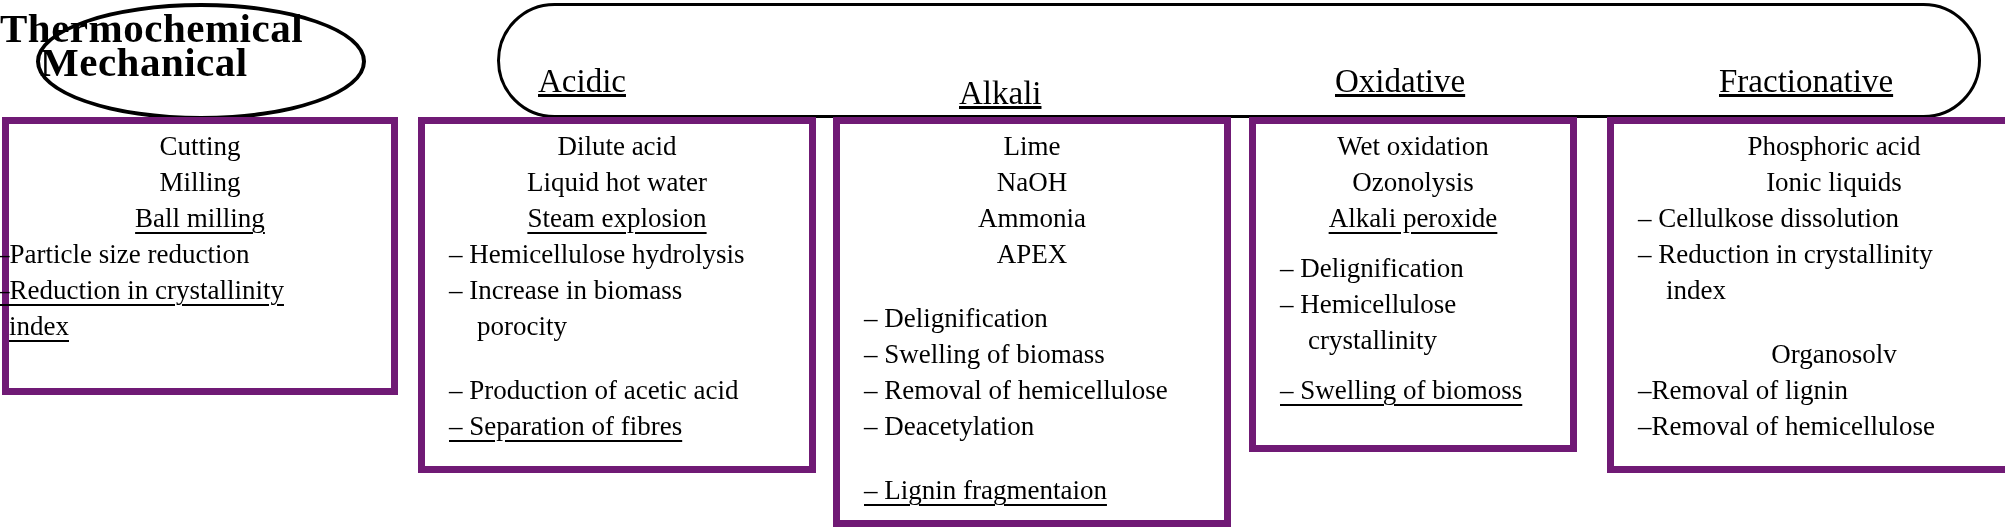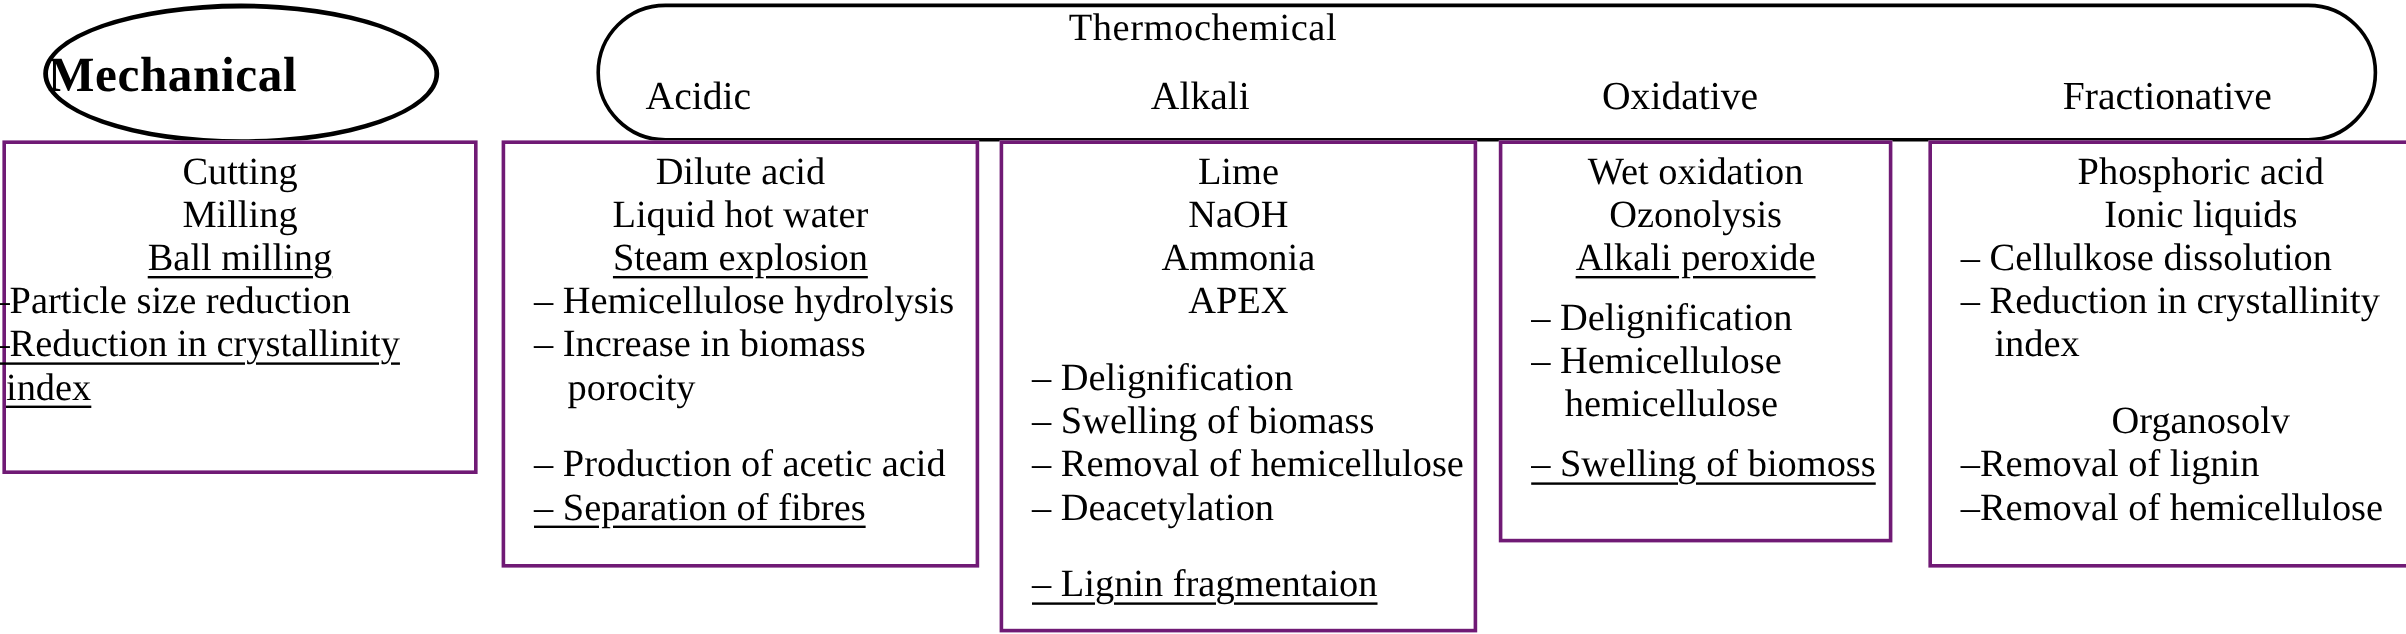--- a/index.html
+++ b/index.html
@@ -30,45 +30,45 @@
     font-size: 41px; font-weight: bold; letter-spacing: 0.5px;
   }
   .thermo-stadium {
     left: 497px; top: 3px; width: 1484px; height: 115px;
     border-radius: 58px;
     z-index: 1;
   }
   .thermo-title {
     position: absolute;
     left: 0; top: 4px; width: 100%;
-    text-align: center;
-    font-size: 32px; font-weight: normal; letter-spacing: 0.5px;
+    font-size: 41px; font-weight: bold; letter-spacing: 0.5px;
     z-index: 2;
   }
   .col-label {
     position: absolute;
     top: 62px;
     font-size: 33px;
     line-height: 38px;
     z-index: 2;
     white-space: nowrap;
+    text-decoration: underline;
   }
   .label-acidic        { left: 538px; }
-  .label-alkali        { left: 959px; }
+  .label-alkali        { left: 959px; margin-top: 12px; }
   .label-oxidative     { left: 1335px; }
   .label-fractionative { left: 1719px; }
   
   .box {
     position: absolute;
     top: 117px;
     background: #ffffff;
-    border: 3px solid #701a75;
+    border: 7px solid #701a75;
     box-sizing: border-box;
     padding-top: 4px;
-    font-size: 32px;
+    font-size: 27px;
     line-height: 36px;
     z-index: 3;
   }
   .box-mechanical    { left: 2px;    width: 396px; height: 278px; }
   .box-acidic        { left: 418px;  width: 398px; height: 356px; }
   .box-alkali        { left: 833px;  width: 398px; height: 410px; }
   .box-oxidative     { left: 1249px; width: 328px; height: 335px; }
   .box-fractionative { left: 1607px; width: 454px; height: 356px; }
   .row { white-space: pre-line; }
   .row.center { text-align: center; padding: 0 4px; }
@@ -132,21 +132,21 @@
       <div class="row bullet">– Removal of hemicellulose</div>
       <div class="row bullet">– Deacetylation</div>
       <div class="row bullet u gap-lg">– Lignin fragmentaion</div>
     </div>
   <div class="box box-oxidative">
       <div class="row center">Wet oxidation</div>
       <div class="row center">Ozonolysis</div>
       <div class="row center u">Alkali peroxide</div>
       <div class="row bullet gap-sm">– Delignification</div>
       <div class="row bullet">– Hemicellulose
-hemicellulose</div>
+crystallinity</div>
       <div class="row bullet u gap-sm">– Swelling of biomoss</div>
     </div>
   <div class="box box-fractionative">
       <div class="row center">Phosphoric acid</div>
       <div class="row center">Ionic liquids</div>
       <div class="row bullet">– Cellulkose dissolution</div>
       <div class="row bullet">– Reduction in crystallinity
 index</div>
       <div class="row center gap-lg">Organosolv</div>
       <div class="row bullet">–Removal of lignin</div>

